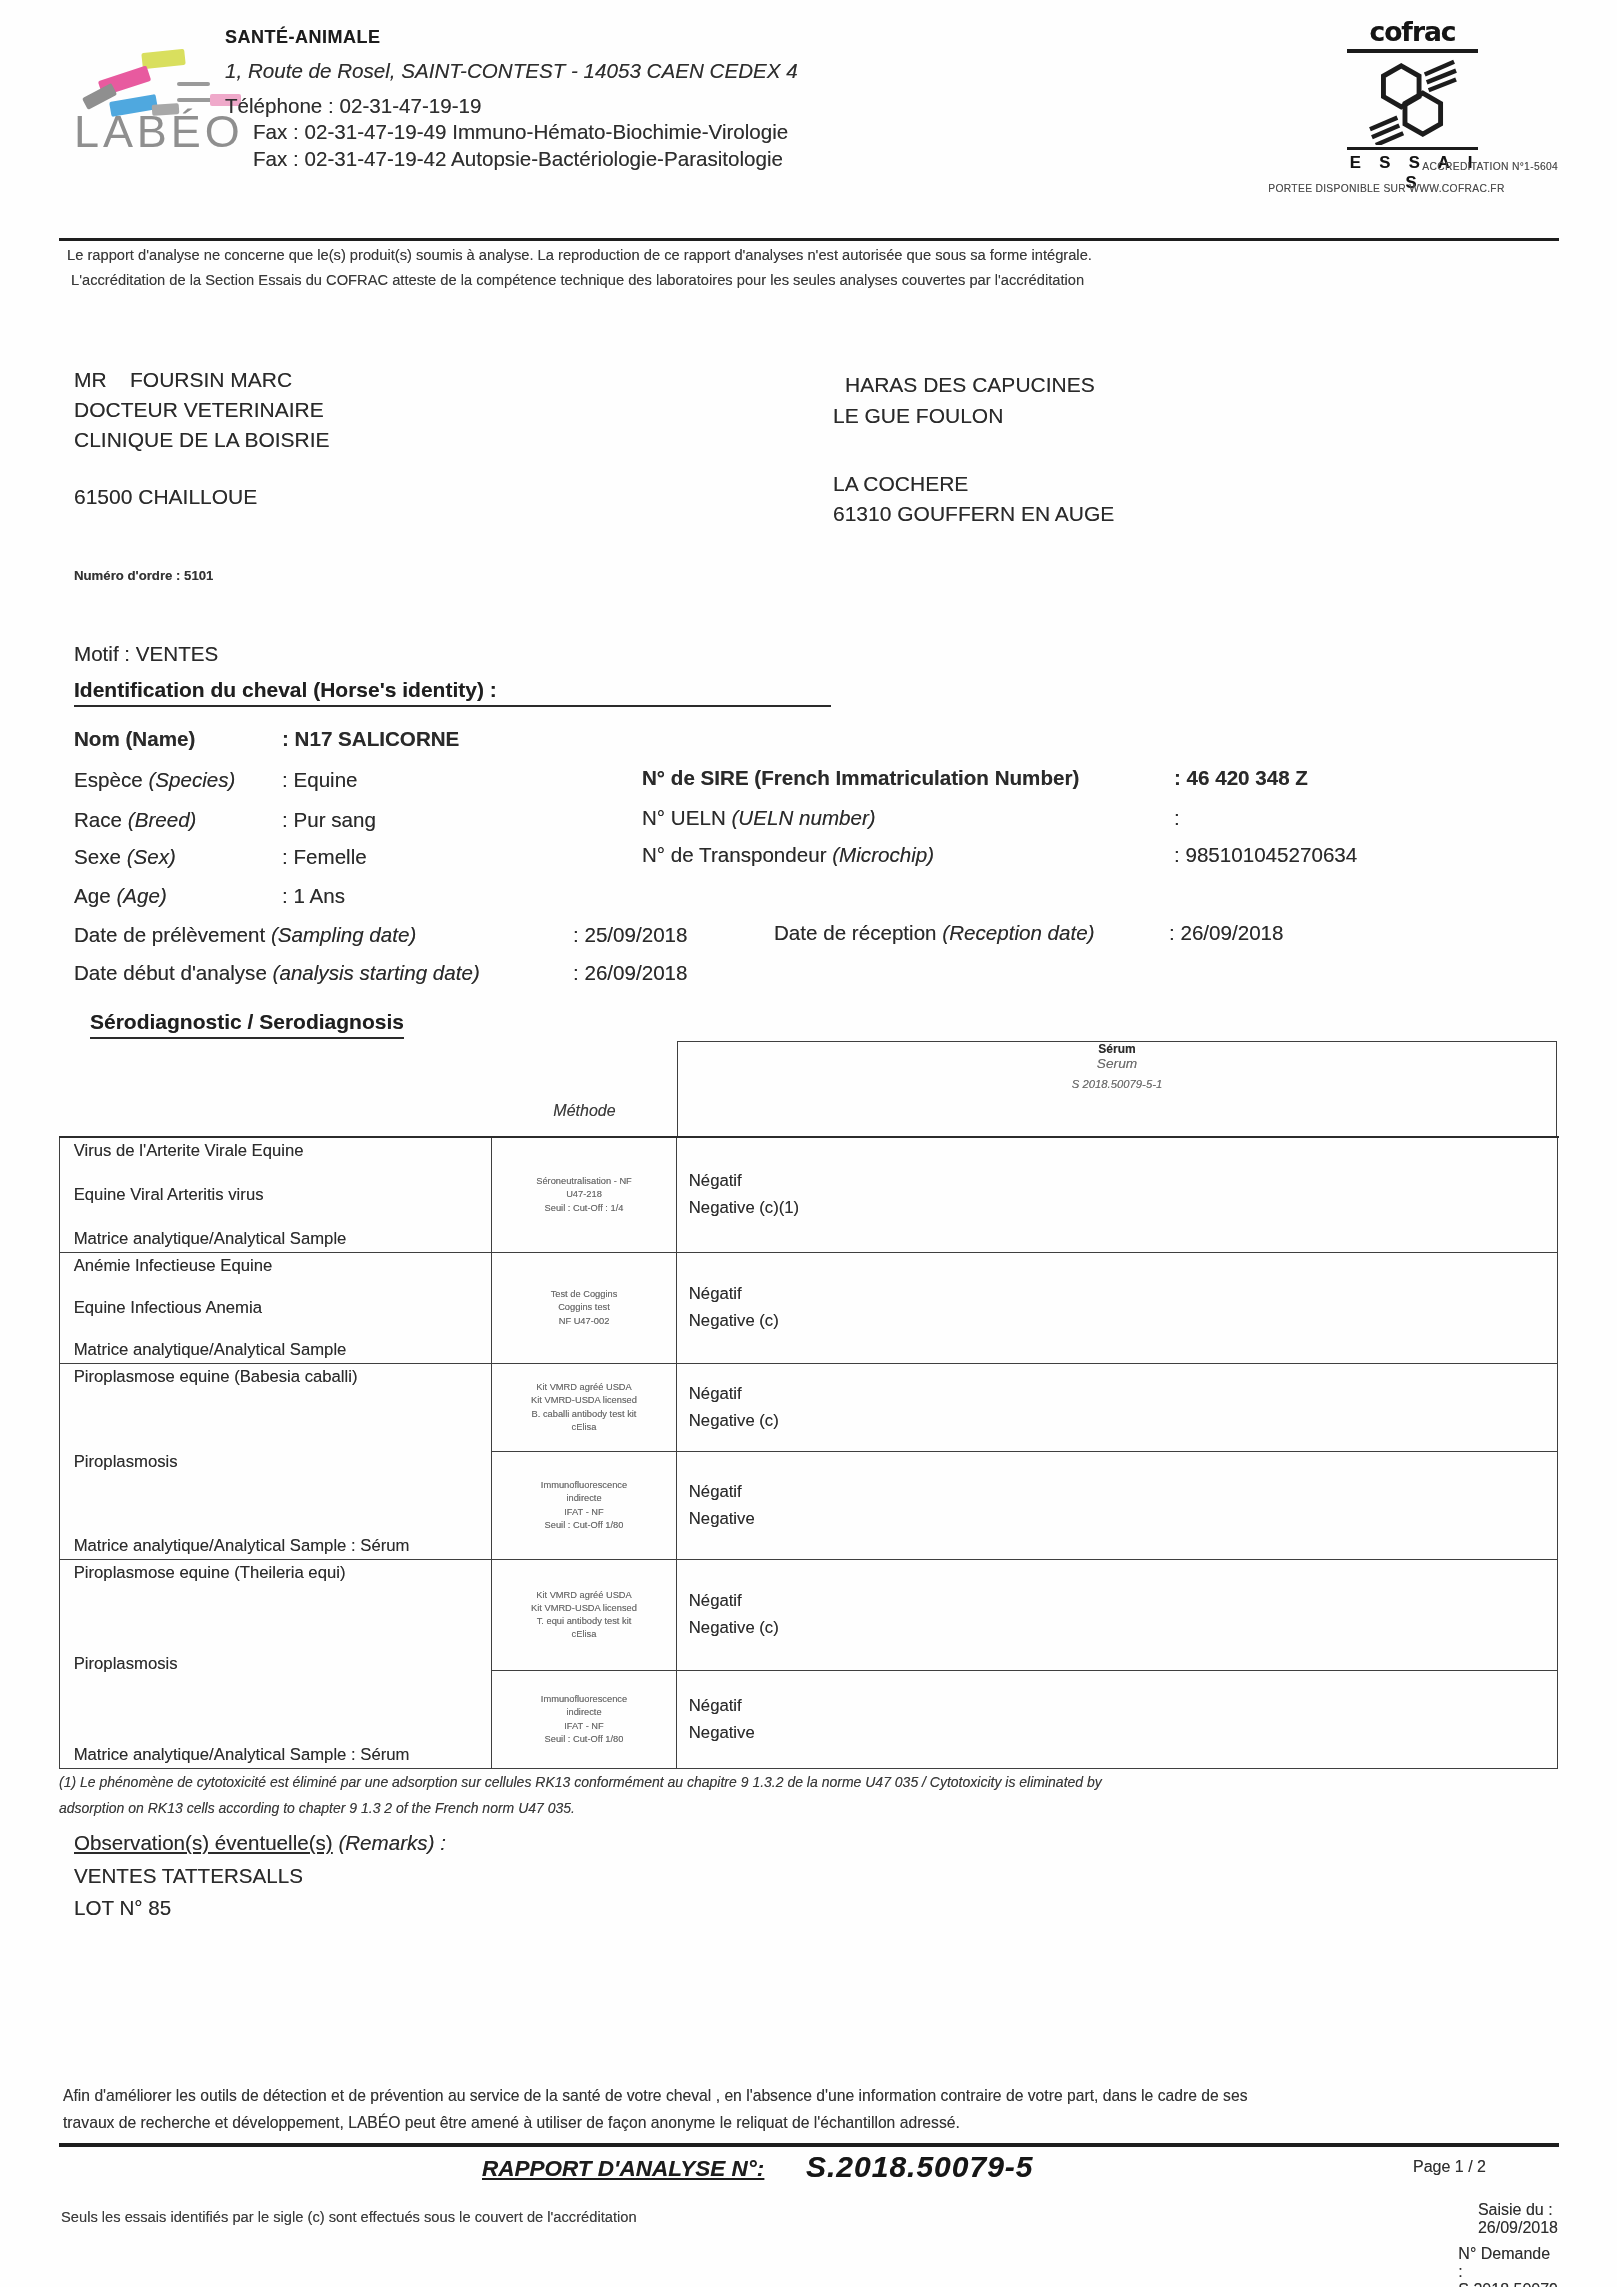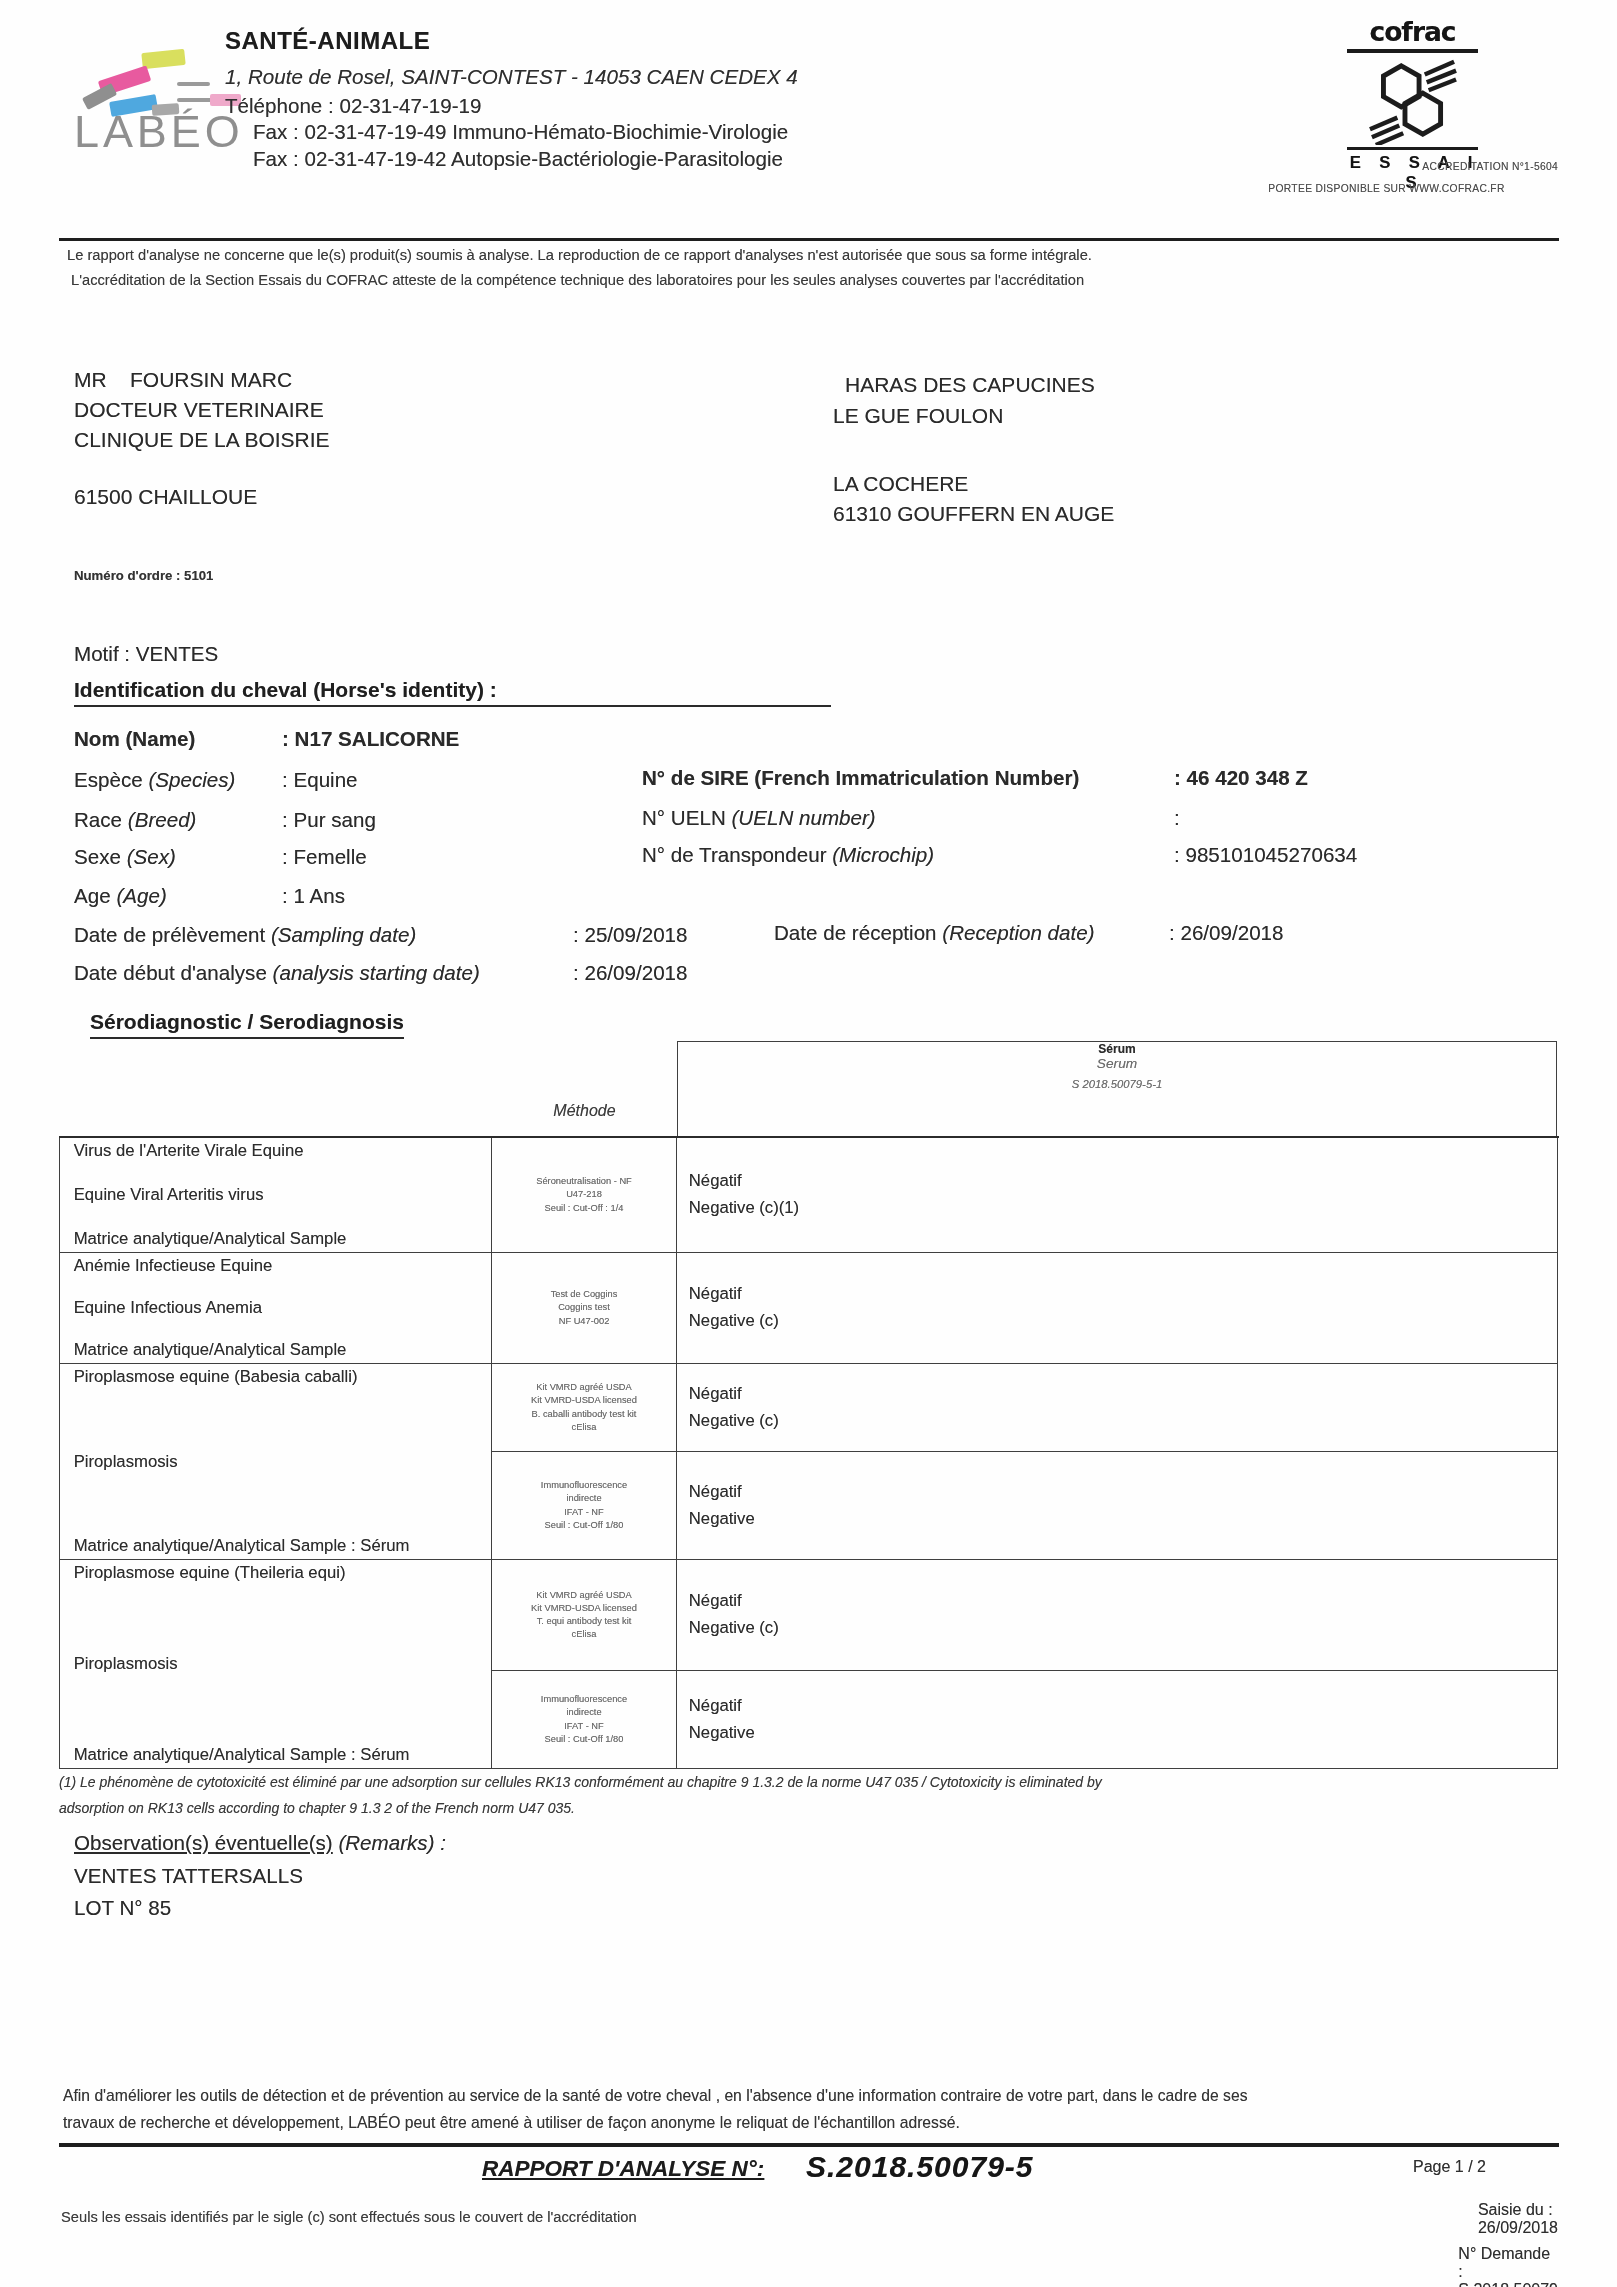--- a/index.html
+++ b/index.html
@@ -12,21 +12,21 @@
     color:#2b2b2b;
     overflow:hidden;
     text-shadow:0 0 0.5px rgba(70,70,70,0.55);
   }
   .abs{position:absolute;}
   .it{font-style:italic;}
   .bd{font-weight:bold;}
   .sm{font-size:14.7px;}
   
   .brand-word{font-size:45px;color:#8f8f8f;letter-spacing:3.9px;font-weight:400;text-shadow:none;}
-  .hdr-title{font-size:24px;font-weight:bold;letter-spacing:0.5px;color:#1d1d1d;}
+  .hdr-title{font-size:18px;font-weight:bold;letter-spacing:0.5px;color:#1d1d1d;}
   .hdr-line{font-size:20.6px;color:#2e2e2e;}
   .logo-shape{position:absolute;border-radius:2px;}
   .cofrac{width:147px;text-align:center;}
   .cofrac-name{font-size:26.5px;font-weight:bold;letter-spacing:-1px;color:#151515;font-family:"DejaVu Sans",sans-serif;}
   .cofrac-rule{height:3.9px;background:#1b1b1b;margin:2px 7.8px;}
   .cofrac-essais{font-size:16.7px;font-weight:bold;letter-spacing:6.9px;color:#141414;padding:1px 0 2px 3.9px;}
   .cofrac-small{font-size:10.3px;color:#4d4d4d;letter-spacing:0.3px;}
   .hdr-divider{height:2.9px;background:#1e1e1e;}
   .disc{font-size:14.7px;color:#3a3a3a;}
   
@@ -78,21 +78,21 @@
     <div class="logo-shape" style="left:0px;top:43px;width:33px;height:12.7px;background:#8f8f8f;transform:rotate(-28deg);"></div>
     <div class="logo-shape" style="left:27.4px;top:51px;width:47px;height:14.7px;background:#4fa8df;transform:rotate(-10deg);"></div>
     <div class="logo-shape" style="left:69px;top:57px;width:27.4px;height:10.8px;background:#a8a8a8;transform:rotate(-4deg);"></div>
     <div class="logo-shape" style="left:94px;top:35px;width:33px;height:3.9px;background:#9a9a9a;"></div>
     <div class="logo-shape" style="left:94px;top:51px;width:39px;height:3.9px;background:#9a9a9a;"></div>
     <div class="logo-shape" style="left:127px;top:47px;width:31px;height:11.8px;background:#efa9ca;"></div>
   </div>
   <div class="abs brand-word" style="left:74px;top:106px;">LABÉO</div>
 
   <div class="abs hdr-title" style="left:225px;top:27.4px;">SANTÉ-ANIMALE</div>
-  <div class="abs hdr-line it" style="left:225px;top:65px;">1, Route de Rosel, SAINT-CONTEST - 14053 CAEN CEDEX 4</div>
+  <div class="abs hdr-line it" style="left:225px;top:59px;">1, Route de Rosel, SAINT-CONTEST - 14053 CAEN CEDEX 4</div>
   <div class="abs hdr-line" style="left:225px;top:94px;">Téléphone : 02-31-47-19-19</div>
   <div class="abs hdr-line" style="left:253px;top:120px;">Fax : 02-31-47-19-49 Immuno-Hémato-Biochimie-Virologie</div>
   <div class="abs hdr-line" style="left:253px;top:147px;">Fax : 02-31-47-19-42 Autopsie-Bactériologie-Parasitologie</div>
 
   <div class="abs cofrac" style="left:1339px;top:15.7px;">
     <div class="cofrac-name">cofrac</div>
     <div class="cofrac-rule"></div>
     <svg width="88" height="90" viewBox="0 0 88 92" style="display:block;margin:0 auto;">
       <polygon points="32,11 50.2,21.5 50.2,42.5 32,53 13.8,42.5 13.8,21.5" fill="none" stroke="#1c1c1c" stroke-width="5"></polygon>
       <polygon points="54,39 72.2,49.5 72.2,70.5 54,81 35.8,70.5 35.8,49.5" fill="none" stroke="#1c1c1c" stroke-width="5"></polygon>

